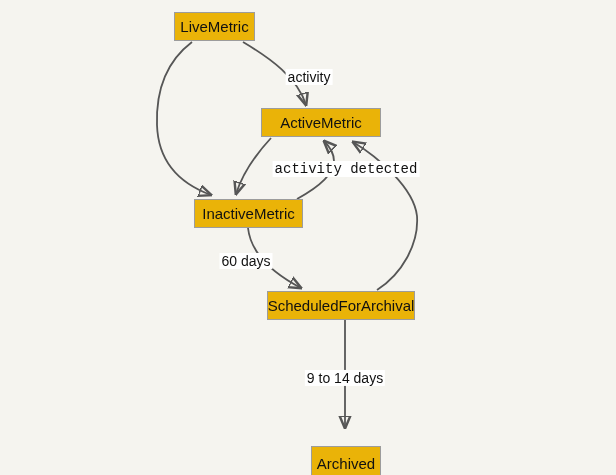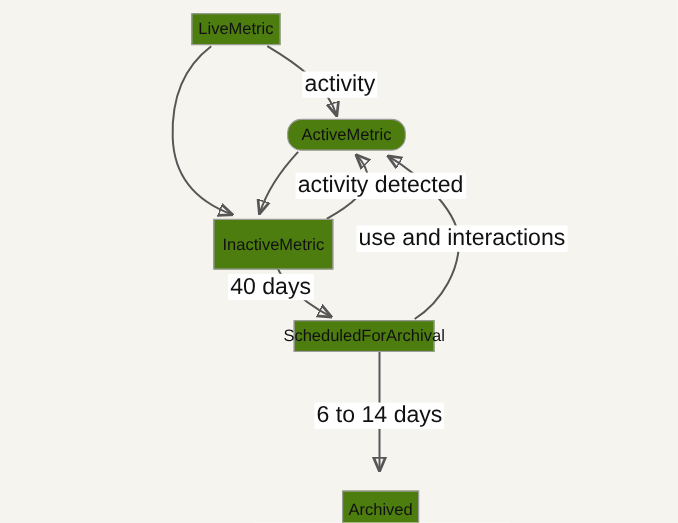--- a/index.html
+++ b/index.html
@@ -22,35 +22,35 @@
     height: 475px;
   }
   .edges path {
     fill: none;
     stroke: #565656;
     stroke-width: 1.8;
   }
   .node {
     position: absolute;
     box-sizing: border-box;
-    background: #4d7c0f;
+    background: #eab308;
     border: 1px solid #9c9c9c;
     display: flex;
     align-items: center;
     justify-content: center;
     font-size: 15px;
     color: #111111;
     white-space: nowrap;
   }
   .edge-label {
     position: absolute;
     transform: translate(-50%, -50%);
     background: #ffffff;
     padding: 0 2px;
-    font-size: 21px;
+    font-size: 14px;
     color: #111111;
     white-space: nowrap;
     line-height: 1.15;
   }
 </style>
 </head>
 <body>
 
 <div class="canvas">
 
@@ -63,24 +63,23 @@
     <path d="M 243,42 C 270,58 298,78 306,105" marker-end="url(#arrow)"></path>
     <path d="M 192,42 C 163,64 156,95 157,125 C 158,156 173,181 211,195" marker-end="url(#arrow)"></path>
     <path d="M 271,138 C 258,152 243,172 236,194" marker-end="url(#arrow)"></path>
     <path d="M 297,199 C 317,188 334,175 334,161 C 334,152 329,146 324,141" marker-end="url(#arrow)"></path>
     <path d="M 248,228 C 250,246 263,268 301,288" marker-end="url(#arrow)"></path>
     <path d="M 377,290 C 402,274 419,244 417,216 C 414,188 378,157 353,142" marker-end="url(#arrow)"></path>
     <path d="M 345,320 L 345,428" marker-end="url(#arrow)"></path>
   </svg>
 
   <div class="edge-label" style="left:309px; top:77px;">activity</div>
-  <div class="edge-label" style="left:346px; top:169px;">activity detected</div>
-  <div class="edge-label" style="left:246px; top:261px;">40 days</div>
-  <div class="edge-label" style="left:420px; top:217px;">use and interactions</div>
-  <div class="edge-label" style="left:345px; top:378px;">6 to 14 days</div>
+  <div class="edge-label" style="left:346px; top:169px;font-family:Liberation Mono, monospace;">activity detected</div>
+  <div class="edge-label" style="left:246px; top:261px;">60 days</div>
+  <div class="edge-label" style="left:345px; top:378px;">9 to 14 days</div>
 
   <div class="node" style="left:174px; top:12px; width:81px; height:29px;">LiveMetric</div>
-  <div class="node" style="left:261px; top:108px; width:108px; height:29px;border-radius:13px;">ActiveMetric</div>
-  <div class="node" style="left:194px; top:199px; width:109px; height:46px;">InactiveMetric</div>
-  <div class="node" style="left:267px; top:291px; width:128px; height:29px;">ScheduledForArchival</div>
+  <div class="node" style="left:261px; top:108px; width:120px; height:29px;">ActiveMetric</div>
+  <div class="node" style="left:194px; top:199px; width:109px; height:29px;">InactiveMetric</div>
+  <div class="node" style="left:267px; top:291px; width:148px; height:29px;">ScheduledForArchival</div>
   <div class="node" style="left:311px; top:430px; width:70px; height:34px;margin-top:16px;">Archived</div>
 
 </div>
 
 </body></html>

